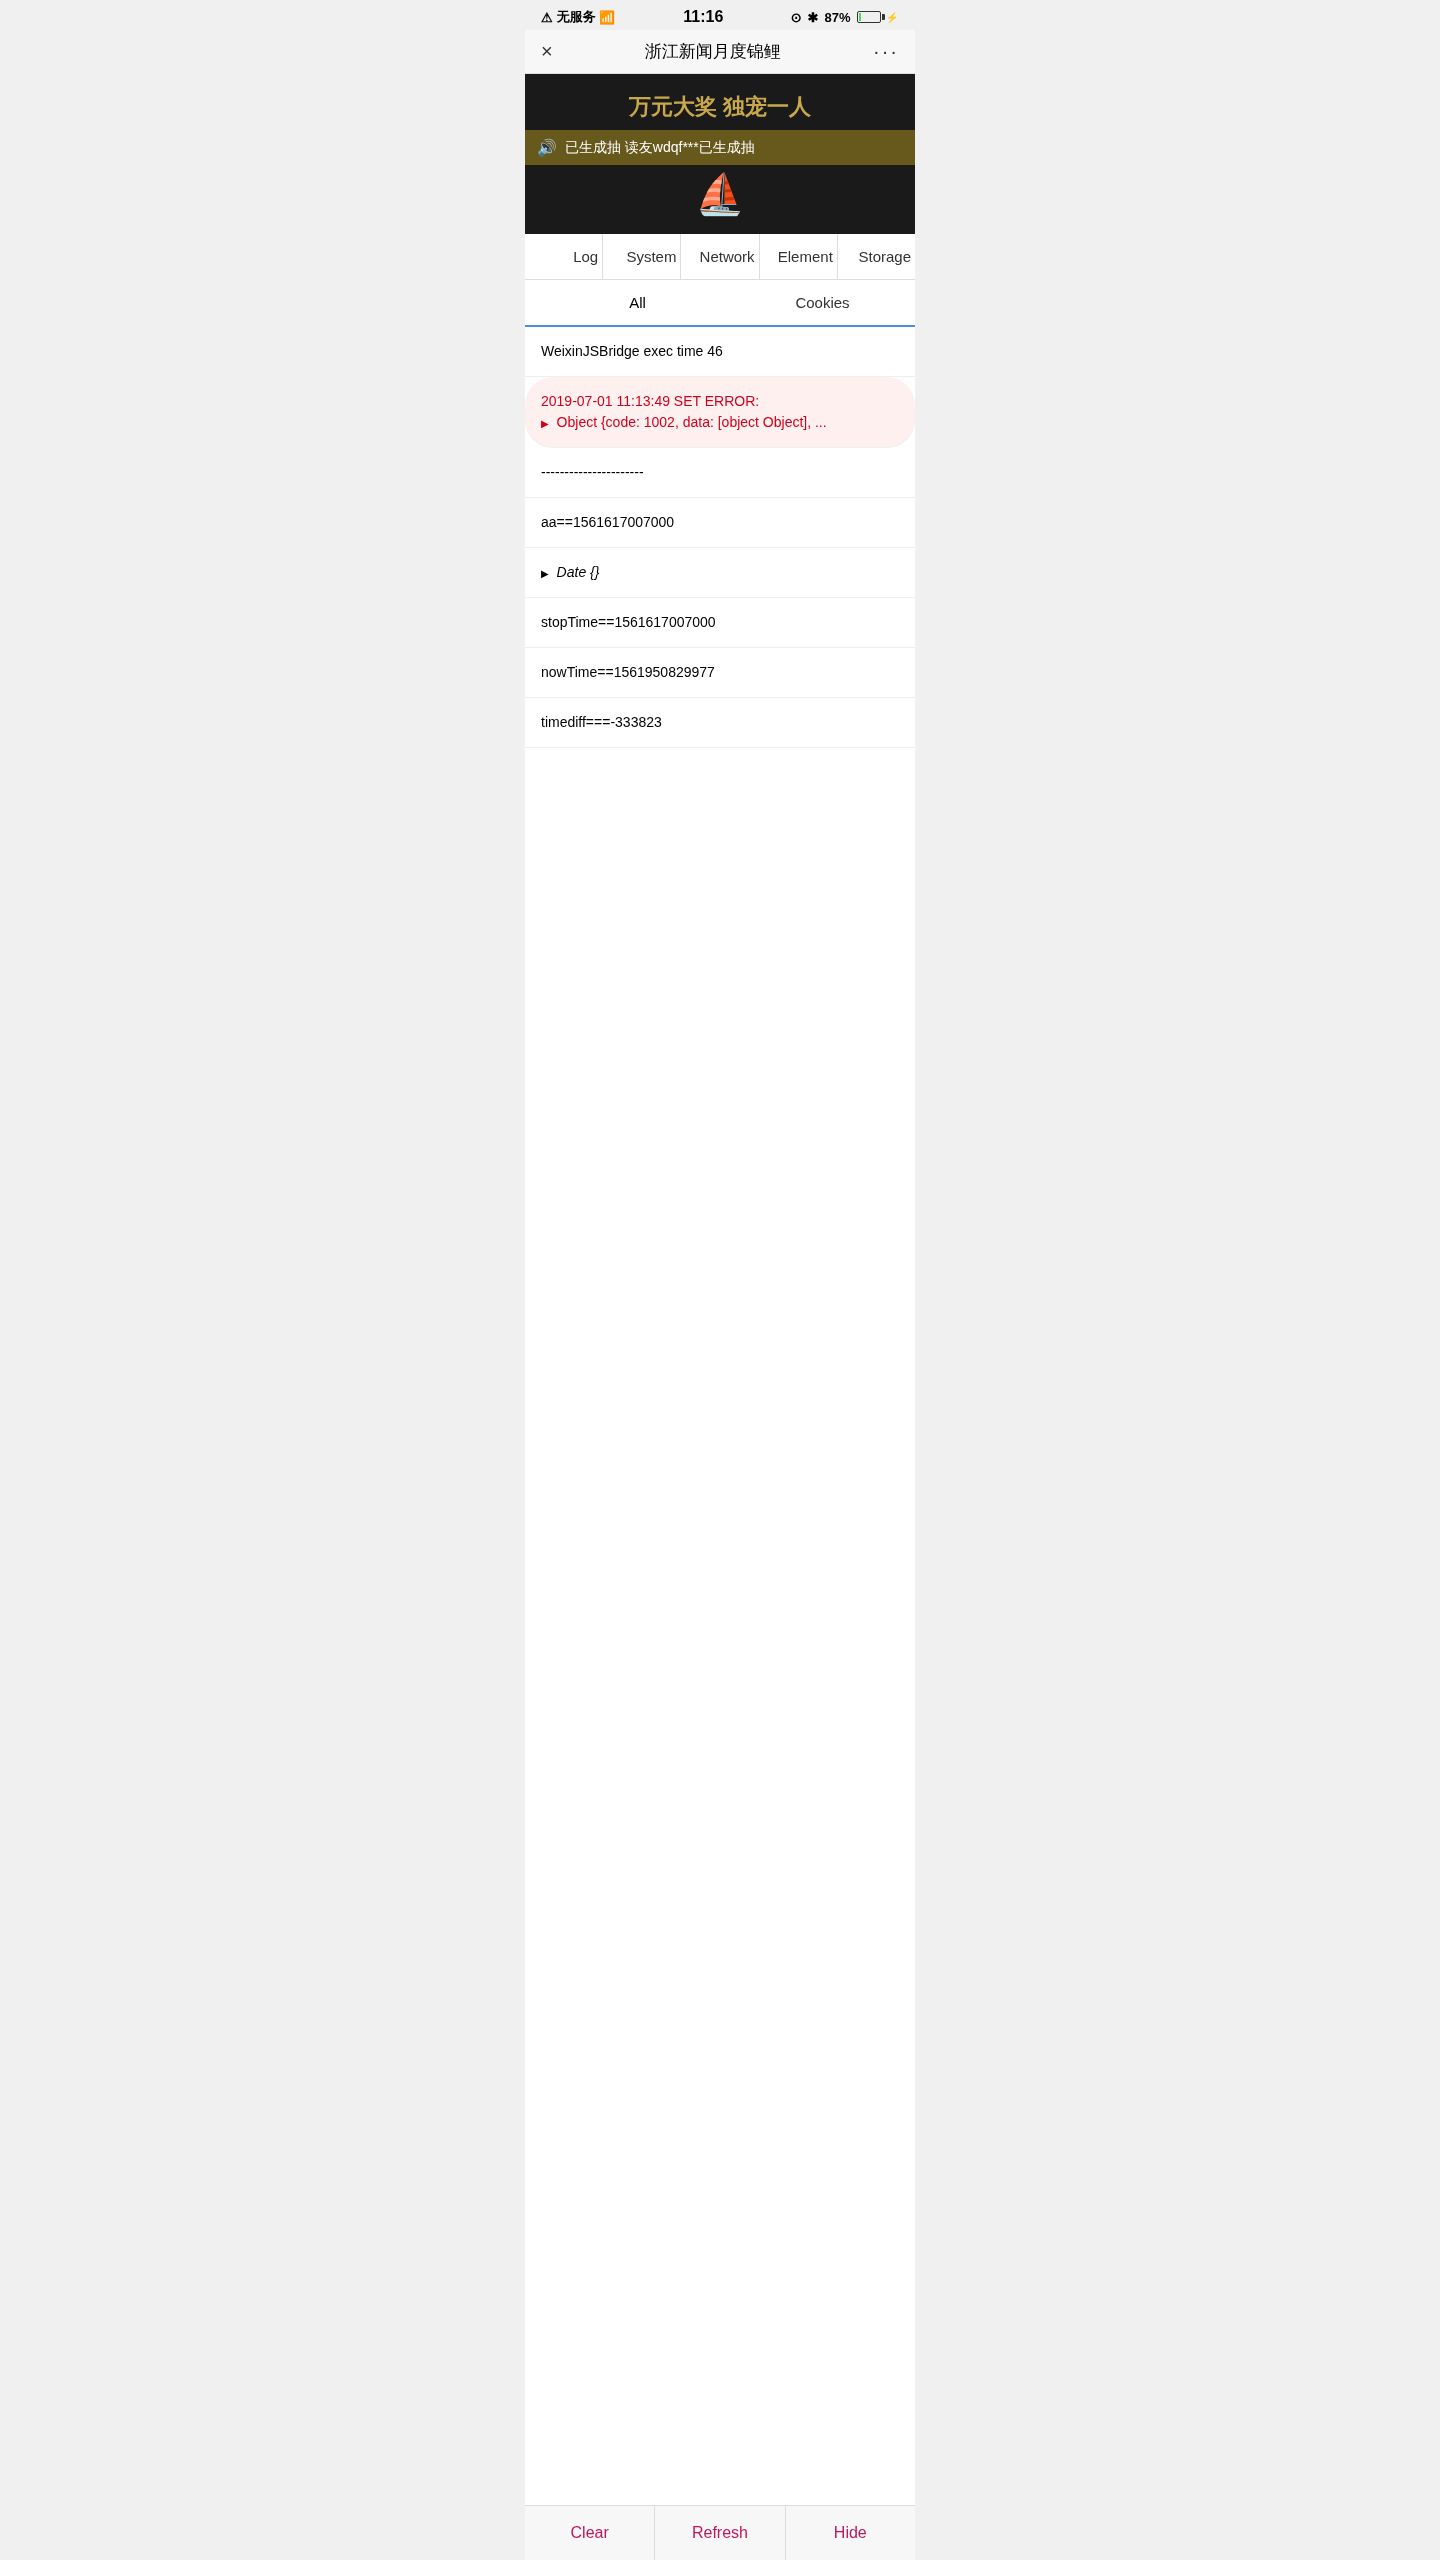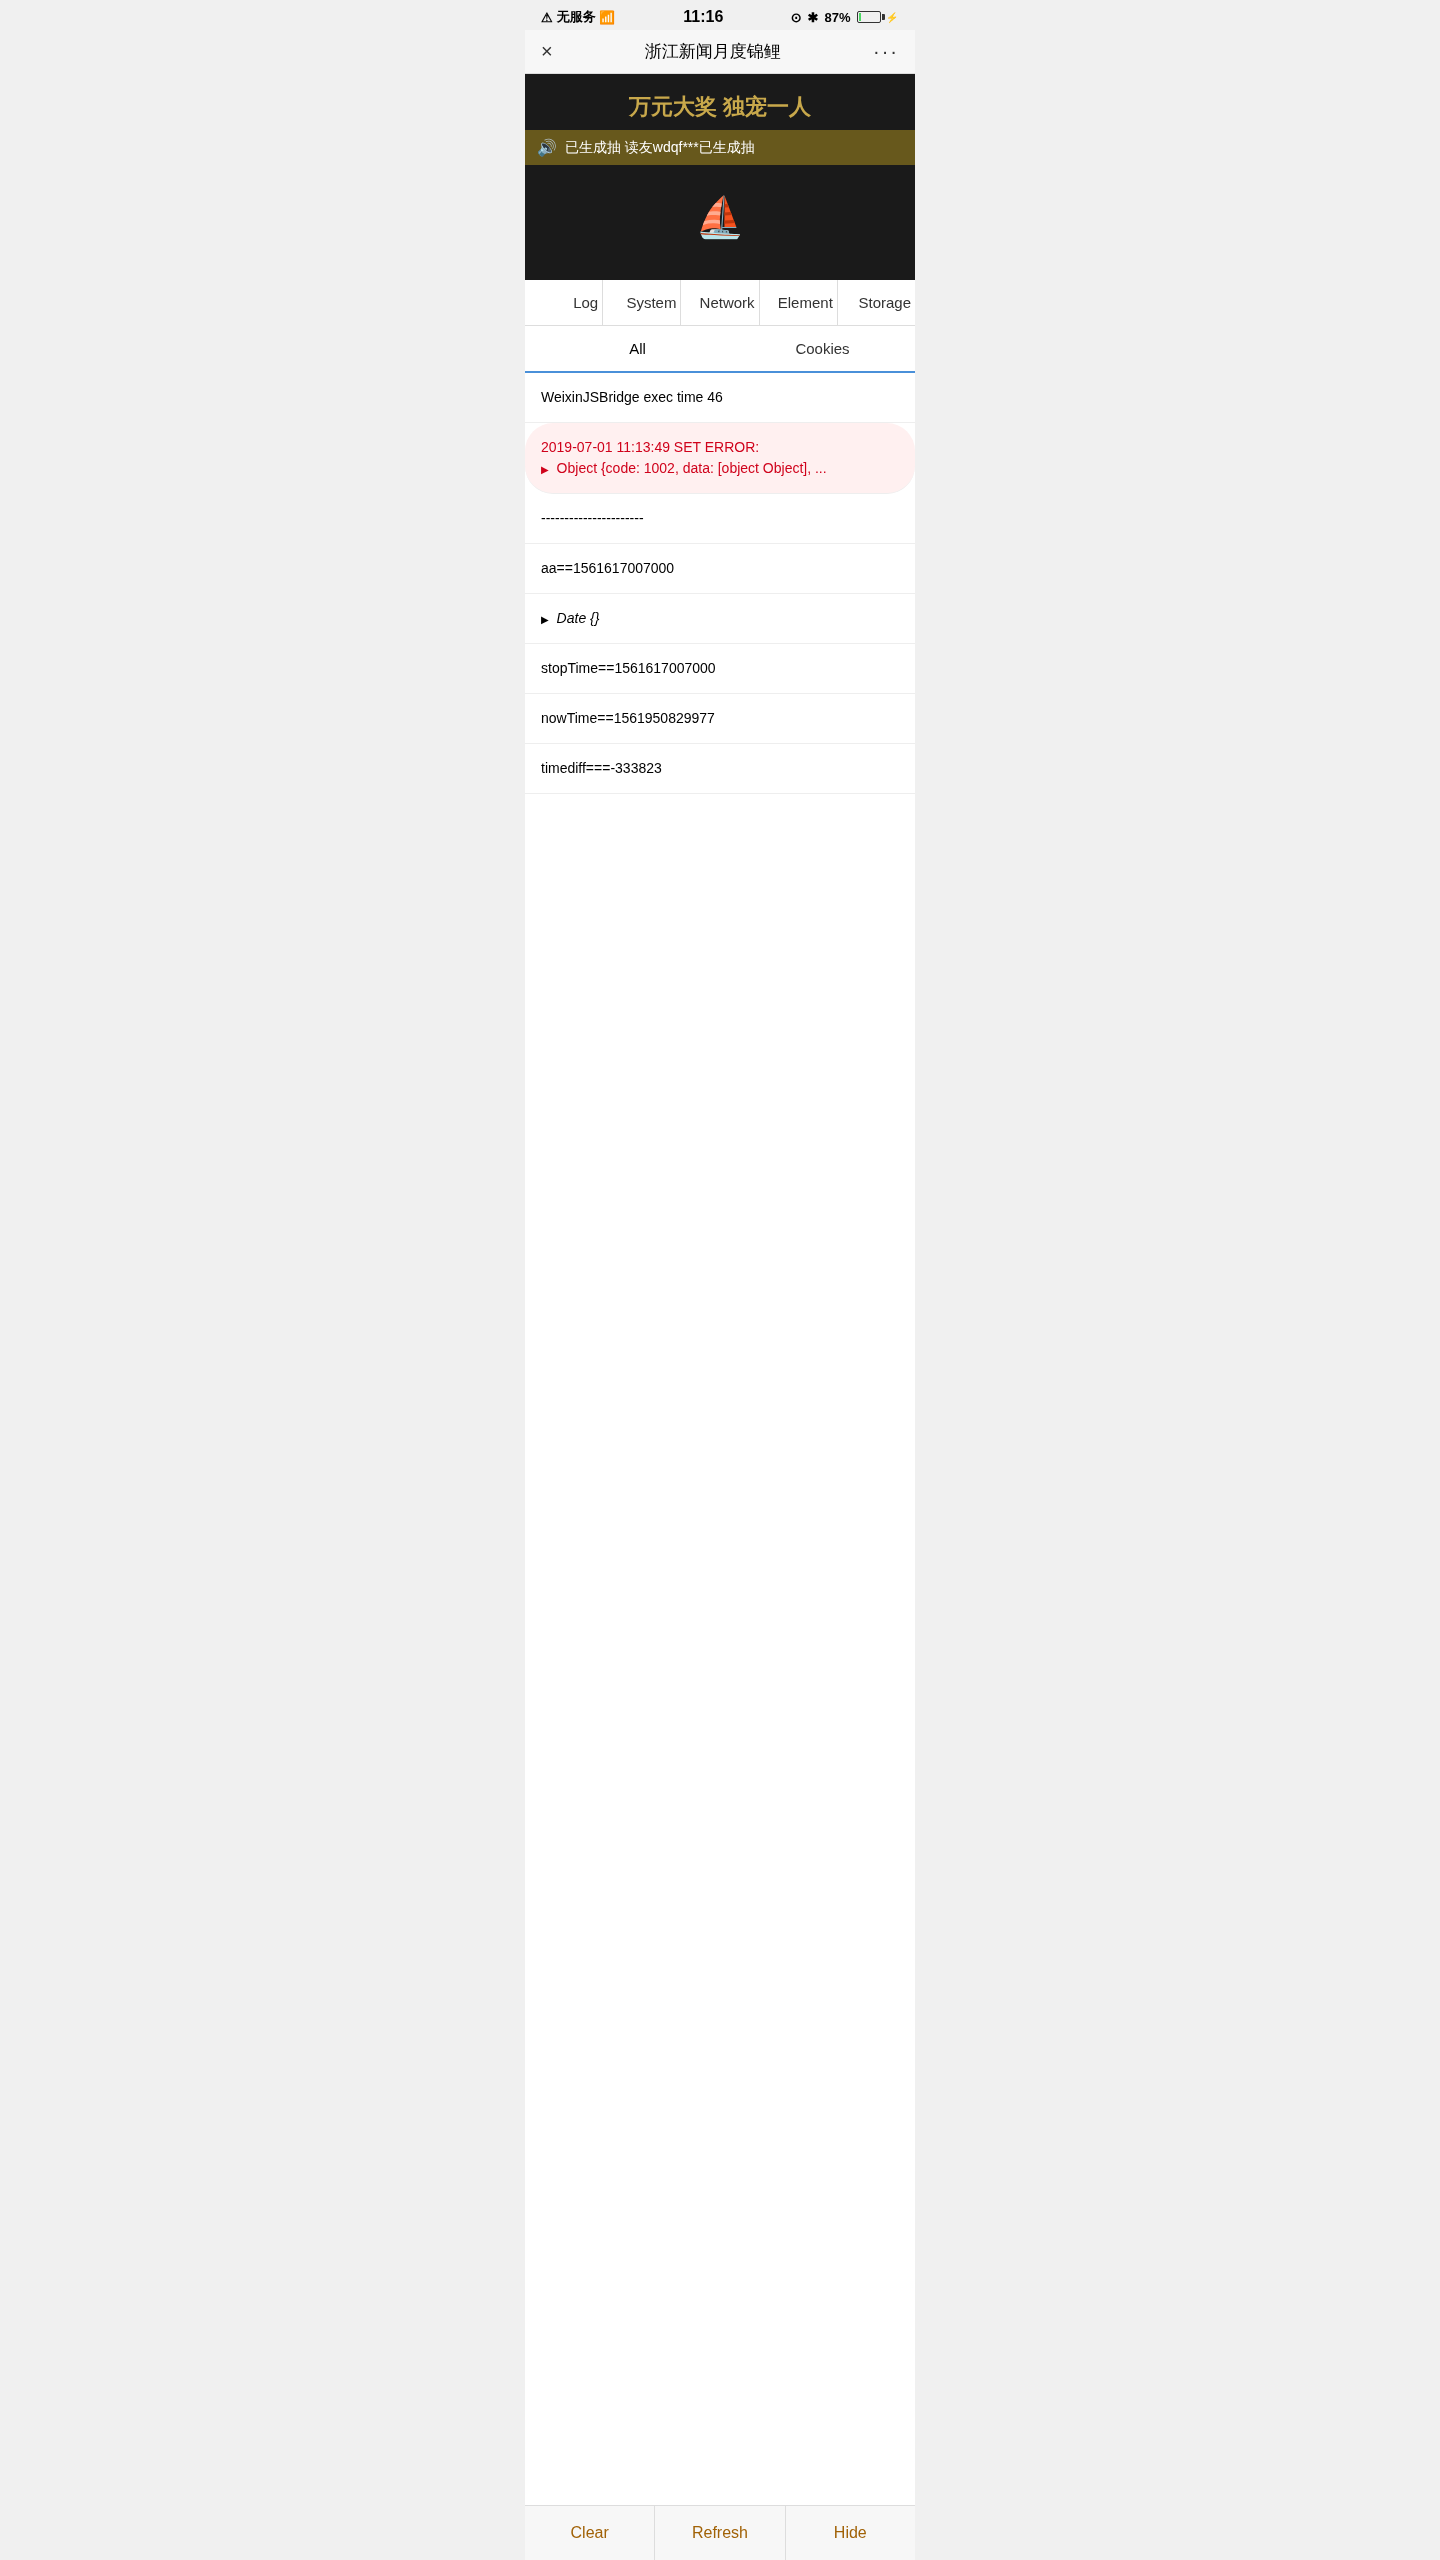--- a/index.html
+++ b/index.html
@@ -88,21 +88,21 @@
     }
     .nav-more {
       font-size: 20px;
       color: #333;
       letter-spacing: 2px;
     }
 
     
     .preview-area {
       background: #1a1a1a;
-      height: 206px;
+      height: 160px;
       display: flex;
       flex-direction: column;
       justify-content: space-between;
       padding: 10px 0;
       overflow: hidden;
       position: relative;
     }
     .preview-title {
       color: #c8a84b;
       font-size: 22px;
@@ -210,21 +210,21 @@
     .bottom-bar {
       display: flex;
       background: #f7f7f7;
       border-top: 1px solid #ddd;
     }
     .bottom-btn {
       flex: 1;
       text-align: center;
       padding: 18px 4px;
       font-size: 16px;
-      color: #a16207;
+      color: #be185d;
       cursor: pointer;
       border-right: 1px solid #ddd;
     }
     .bottom-btn:last-child {
       border-right: none;
     }
   </style>
 </head>
 <body>
 

